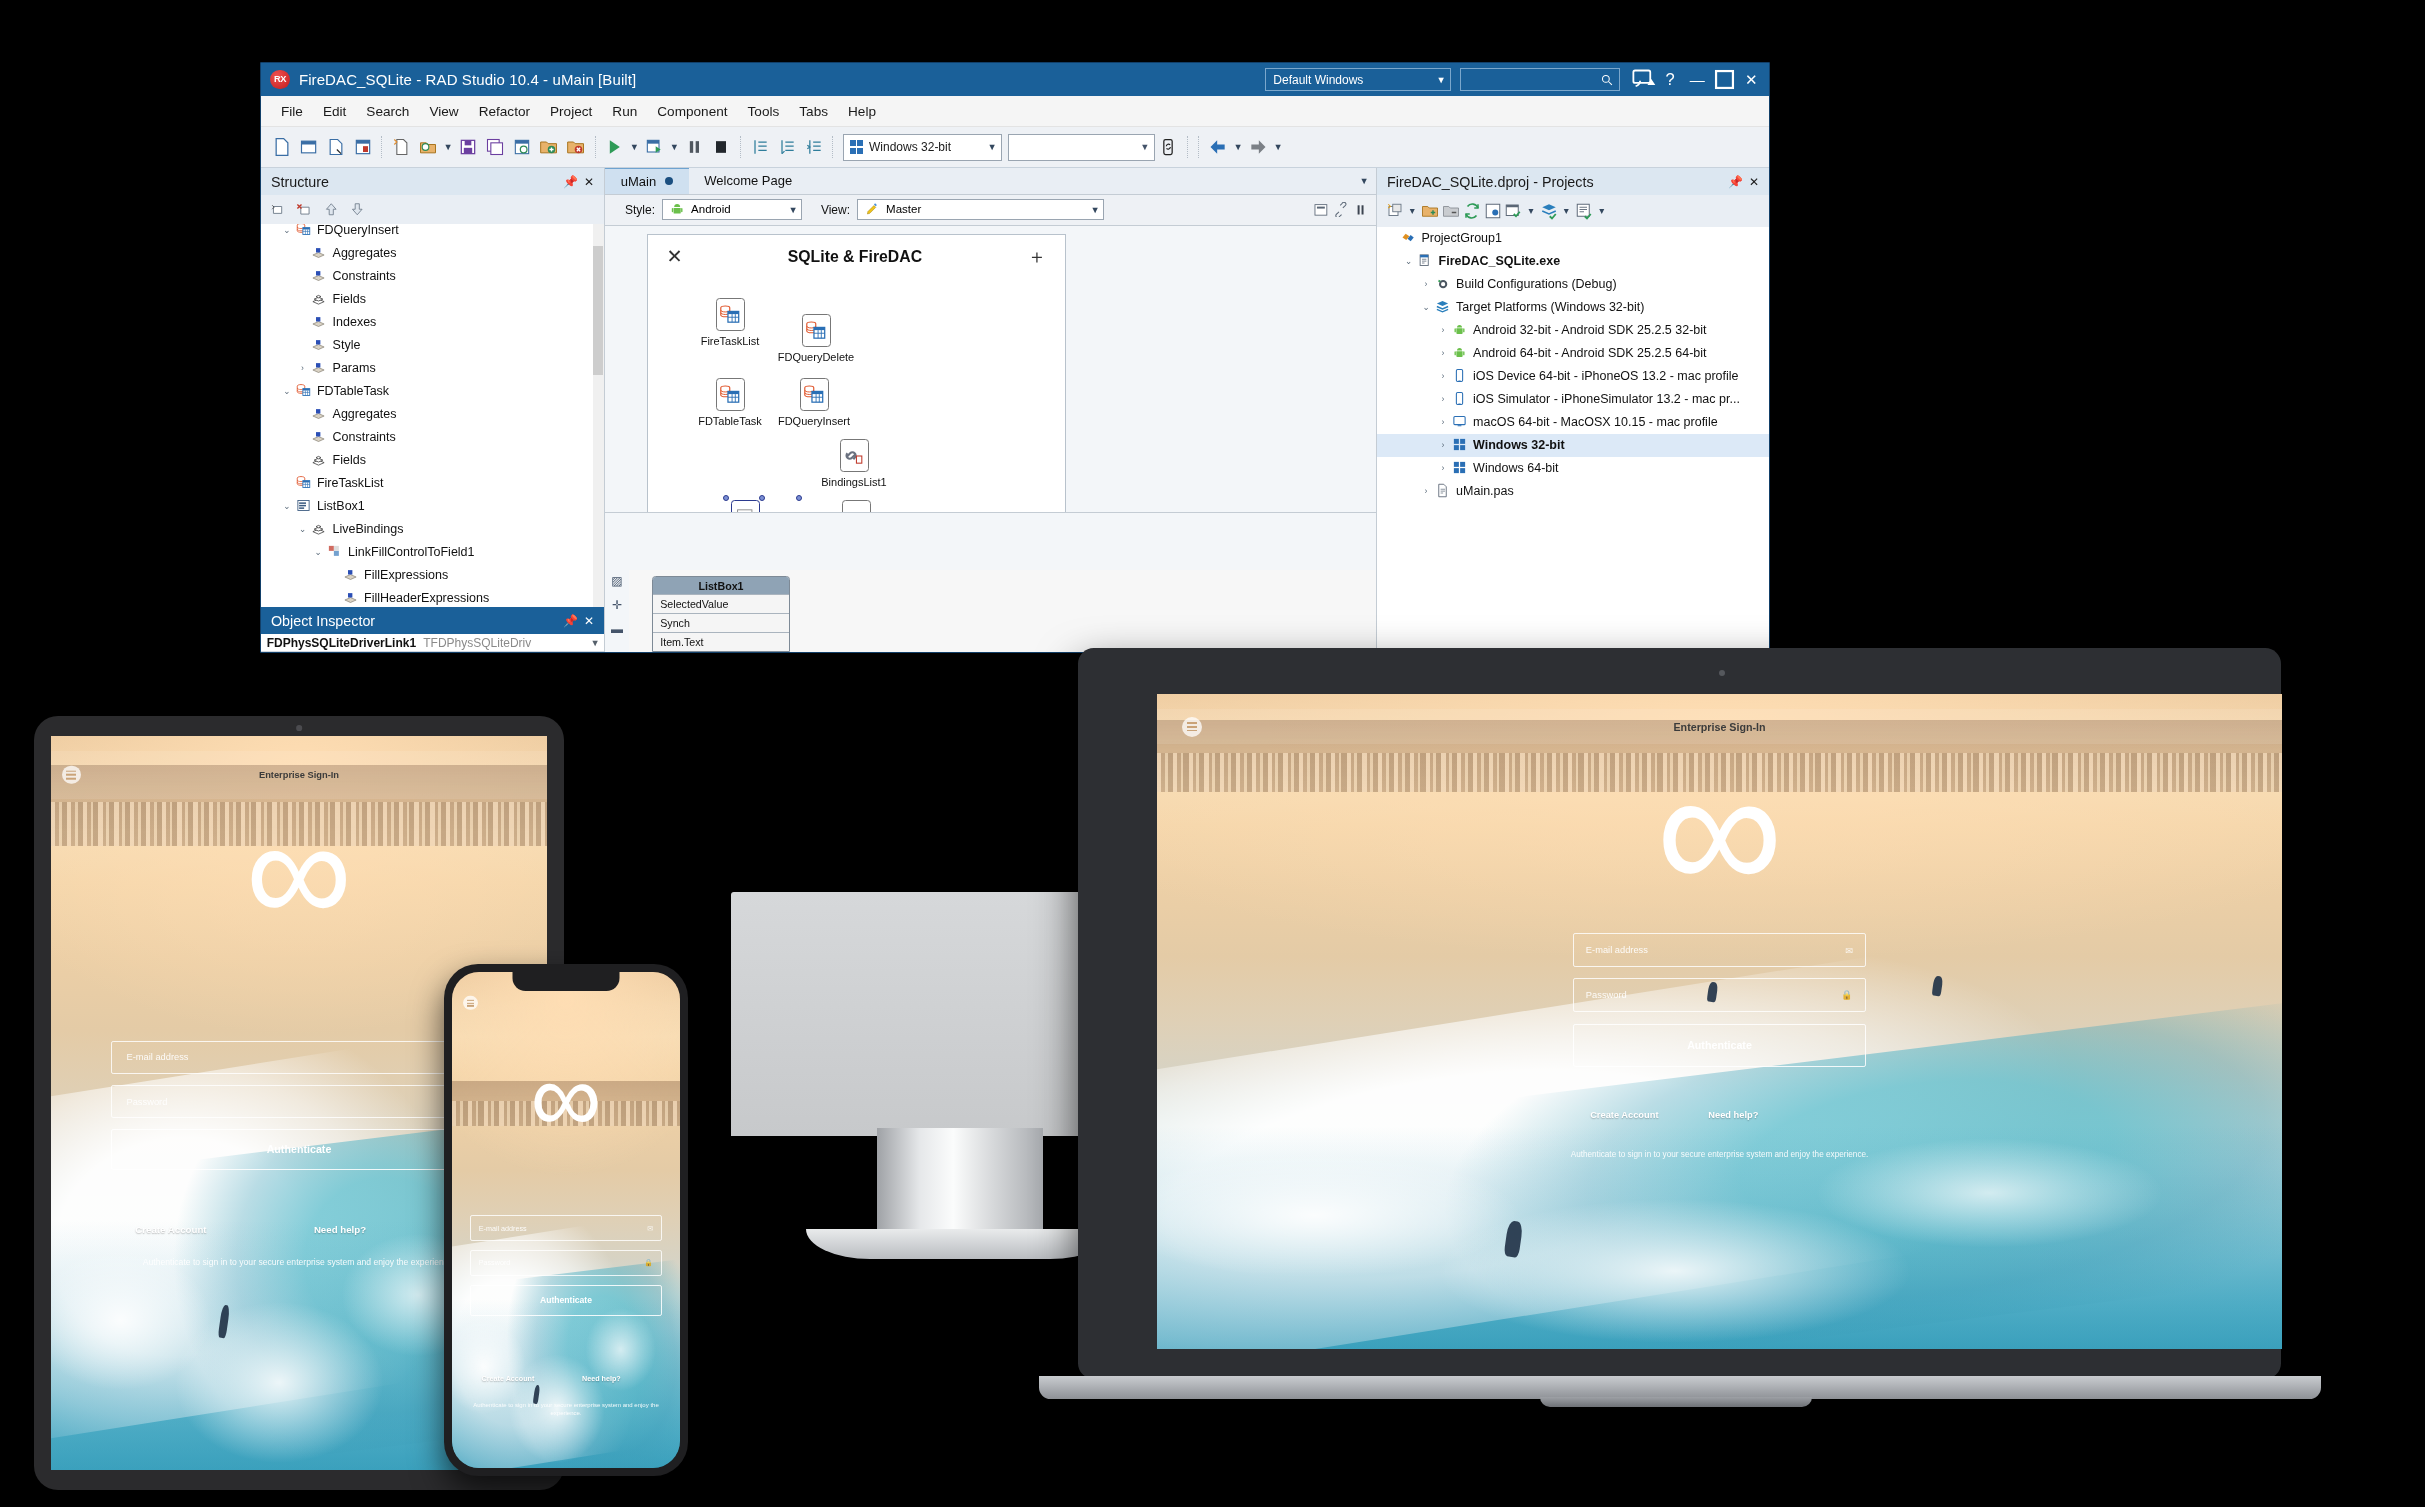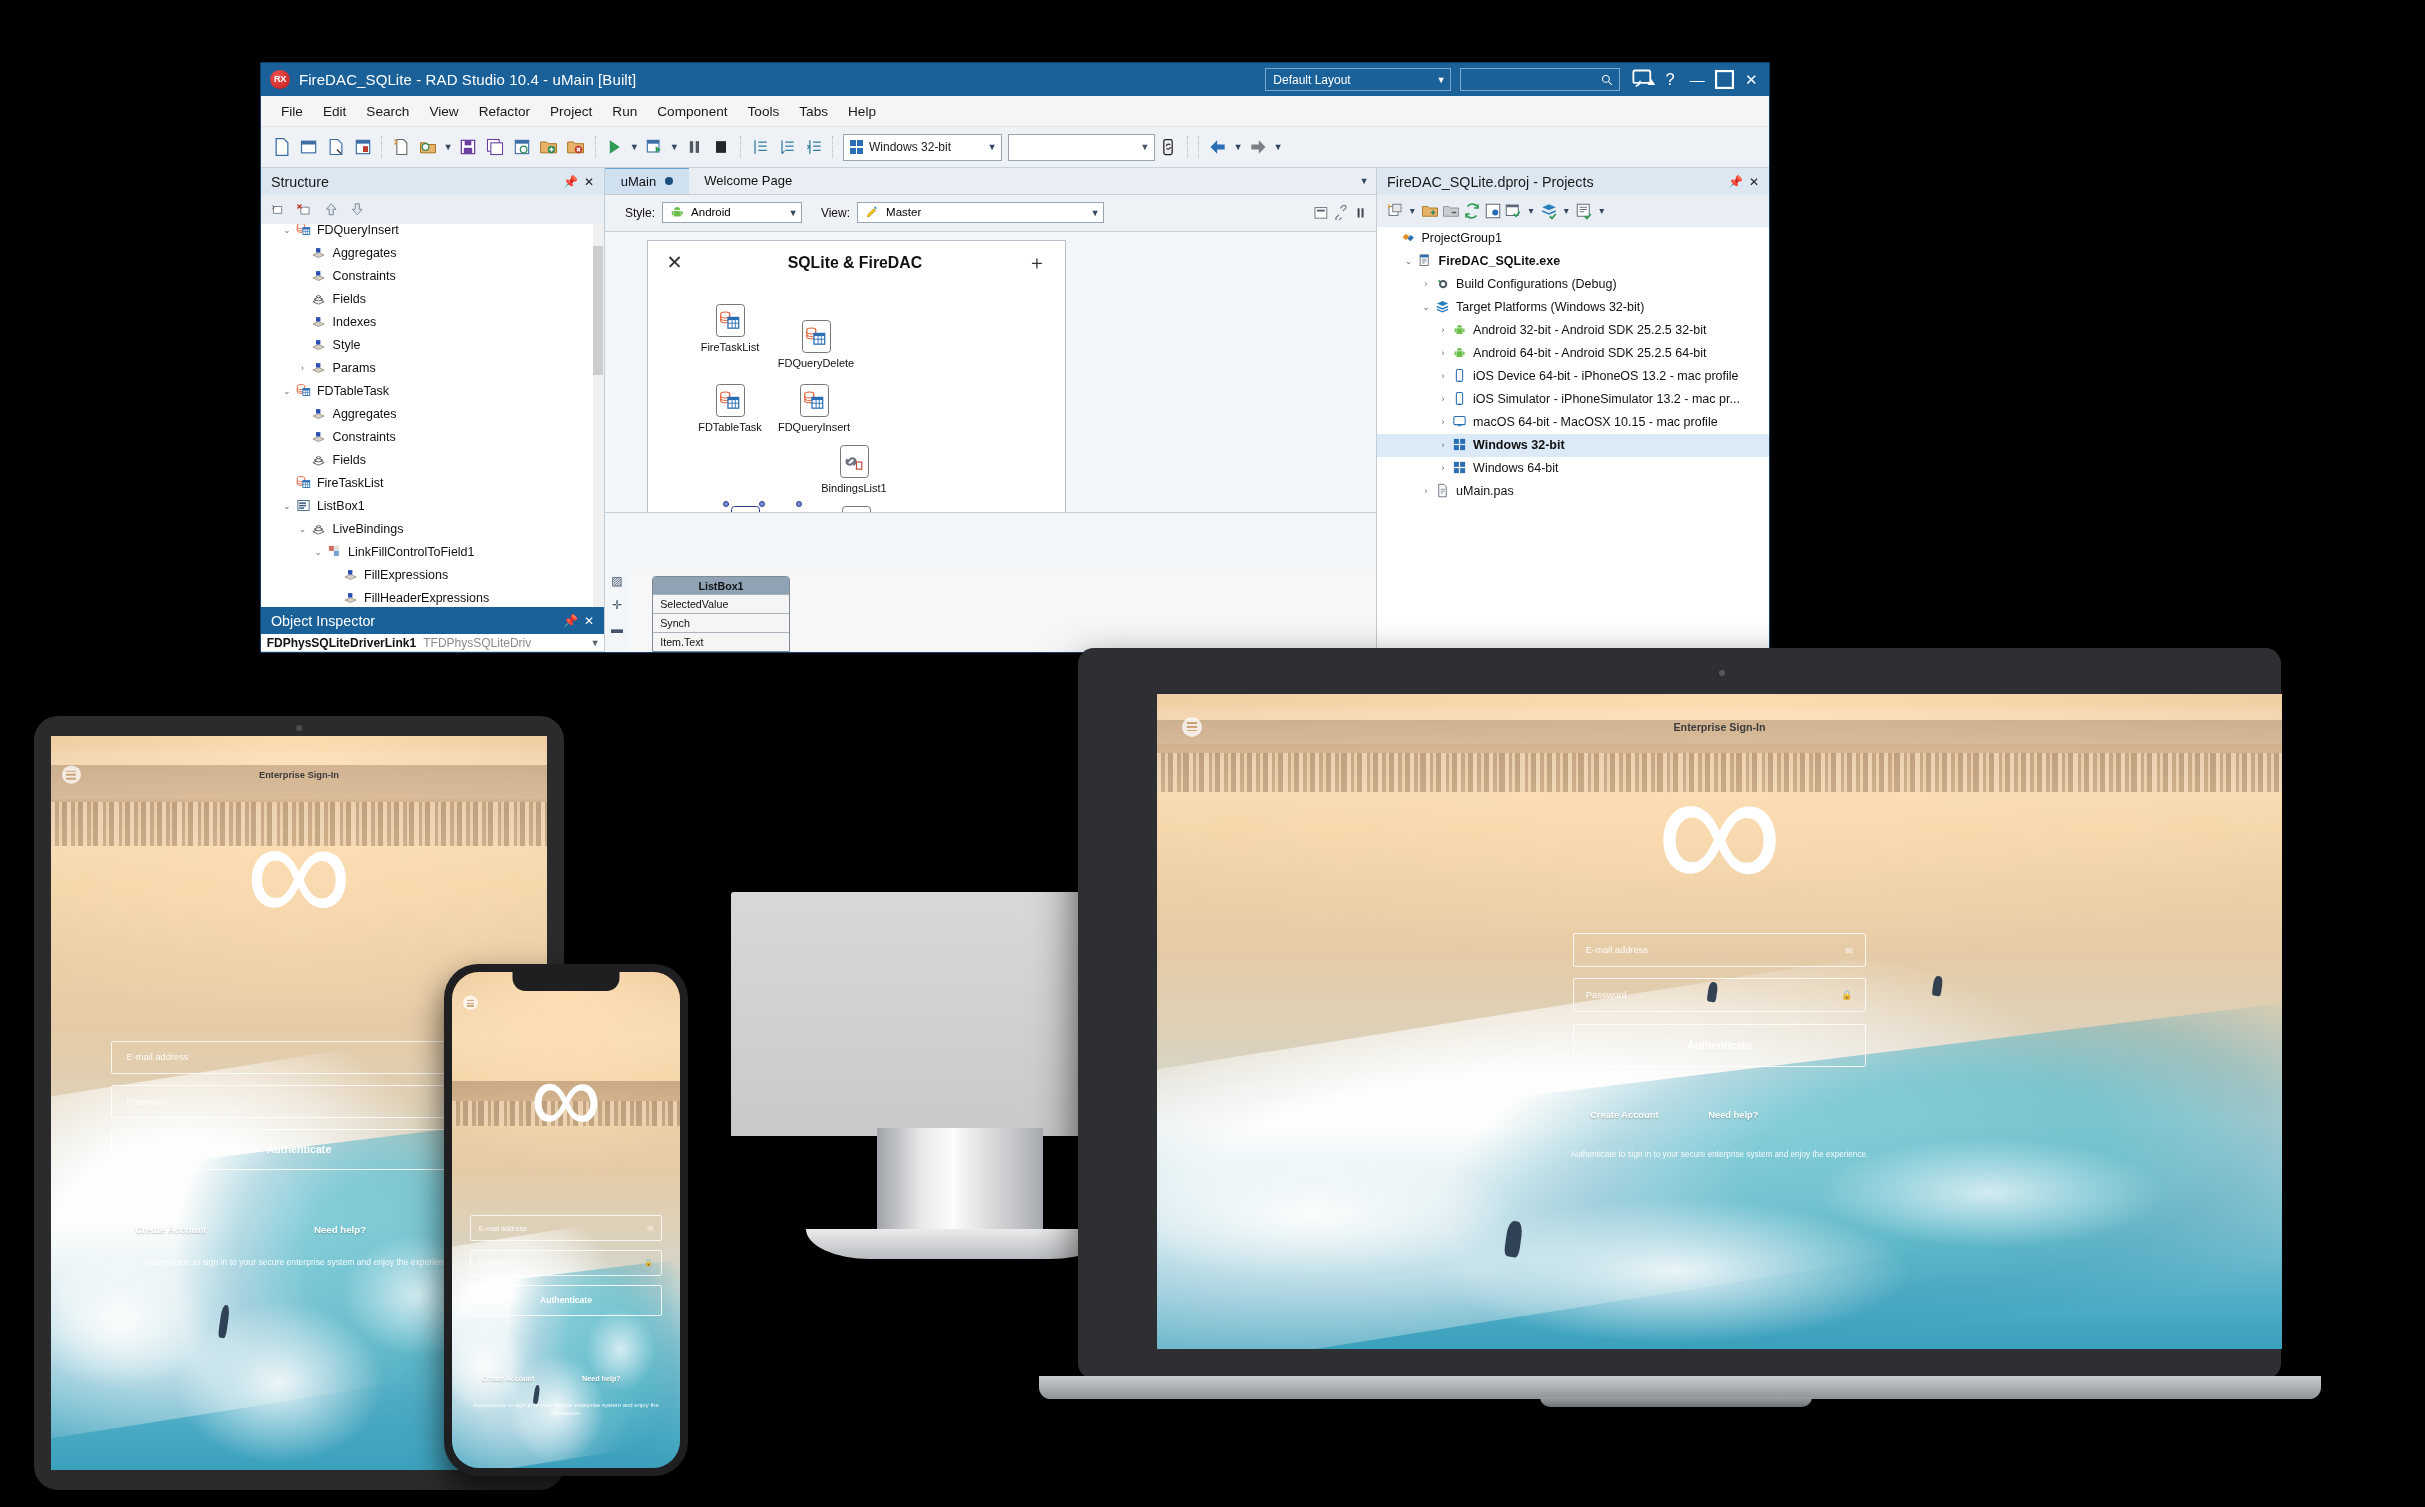--- a/index.html
+++ b/index.html
@@ -110,21 +110,21 @@
   .oi-row .cv { margin-left: auto; color: #55606b; font-size: 9.3px; padding-right: 4.3px; }
 
   
   .center-col { flex: 1; display: flex; flex-direction: column; background: #f3f6f9; }
   .tabs-row { height: 26.5px; background: #e9eef4; display: flex; align-items: stretch; border-bottom: 0.7px solid #c4ccd4; position: relative; }
   .tab { padding: 0 15.8px; display: flex; align-items: center; gap: 8.6px; font-size: 13px; color: #111; }
   .tab.active { background: #cfe0f0; border-top: 1.4px solid #6ea3d0; }
   .tab .dot { width: 7.9px; height: 7.9px; border-radius: 50%; background: #1b4f80; }
   .tabs-caret { margin-left: auto; width: 24px; display: flex; align-items: center; justify-content: center; font-size: 9.3px; color: #33475e; }
 
-  .style-row { height: 37px; background: #eef1f5; display: flex; align-items: center; gap: 7.2px; padding-left: 20px; border-bottom: 0.7px solid #c4ccd4; }
+  .style-row { height: 31px; background: #eef1f5; display: flex; align-items: center; gap: 7.2px; padding-left: 20px; border-bottom: 0.7px solid #c4ccd4; }
   .lbl { font-size: 12px; color: #111; }
   .scombo { height: 21.5px; background: #fff; border: 0.7px solid #9aa5b1; display: flex; align-items: center; padding: 0 3.6px 0 7.2px; gap: 7.2px; font-size: 11.5px; justify-content: space-between; }
   .scombo .lft { display: flex; align-items: center; gap: 6.4px; }
   .srow-icons { margin-left: auto; display: flex; align-items: center; gap: 4.3px; padding-right: 7.2px; }
   .srow-icons svg { width: 15.8px; height: 15.8px; }
 
   .designer { flex: 1; background: #f3f6f9; padding: 8.6px 13px 0 42px; position: relative; overflow: hidden; }
   .form-canvas { width: 419px; height: 100%; background: #fff; border: 0.7px solid #b8c2cc; position: relative; }
   .form-head { height: 43px; display: flex; align-items: center; justify-content: space-between; padding: 0 18.6px; }
   .form-head .tt { font-size: 15.8px; font-weight: bold; color: #111; flex:1; text-align:center; }
@@ -249,21 +249,21 @@
 
 <div id="root">
 
   <div class="ide">
 
     <div class="ide-titlebar">
       <div class="rx-logo">RX</div>
       <div class="ide-title">FireDAC_SQLite - RAD Studio 10.4 - uMain [Built]</div>
       <div class="tb-right">
         <div class="layout-combo">
-          <span>Default Layout</span>
+          <span>Default Windows</span>
           <span class="cv">▼</span>
         </div>
         <div class="title-search">
           <svg viewBox="0 0 16 16" fill="none" stroke="#fff" stroke-width="1.4">
               <circle cx="6.5" cy="6.5" r="4.5"></circle>
               <line x1="10" y1="10" x2="14.5" y2="14.5"></line>
             </svg>
         </div>
         <div class="tb-icon">
           <svg viewBox="0 0 24 24" fill="none" stroke="#fff" stroke-width="1.6">

